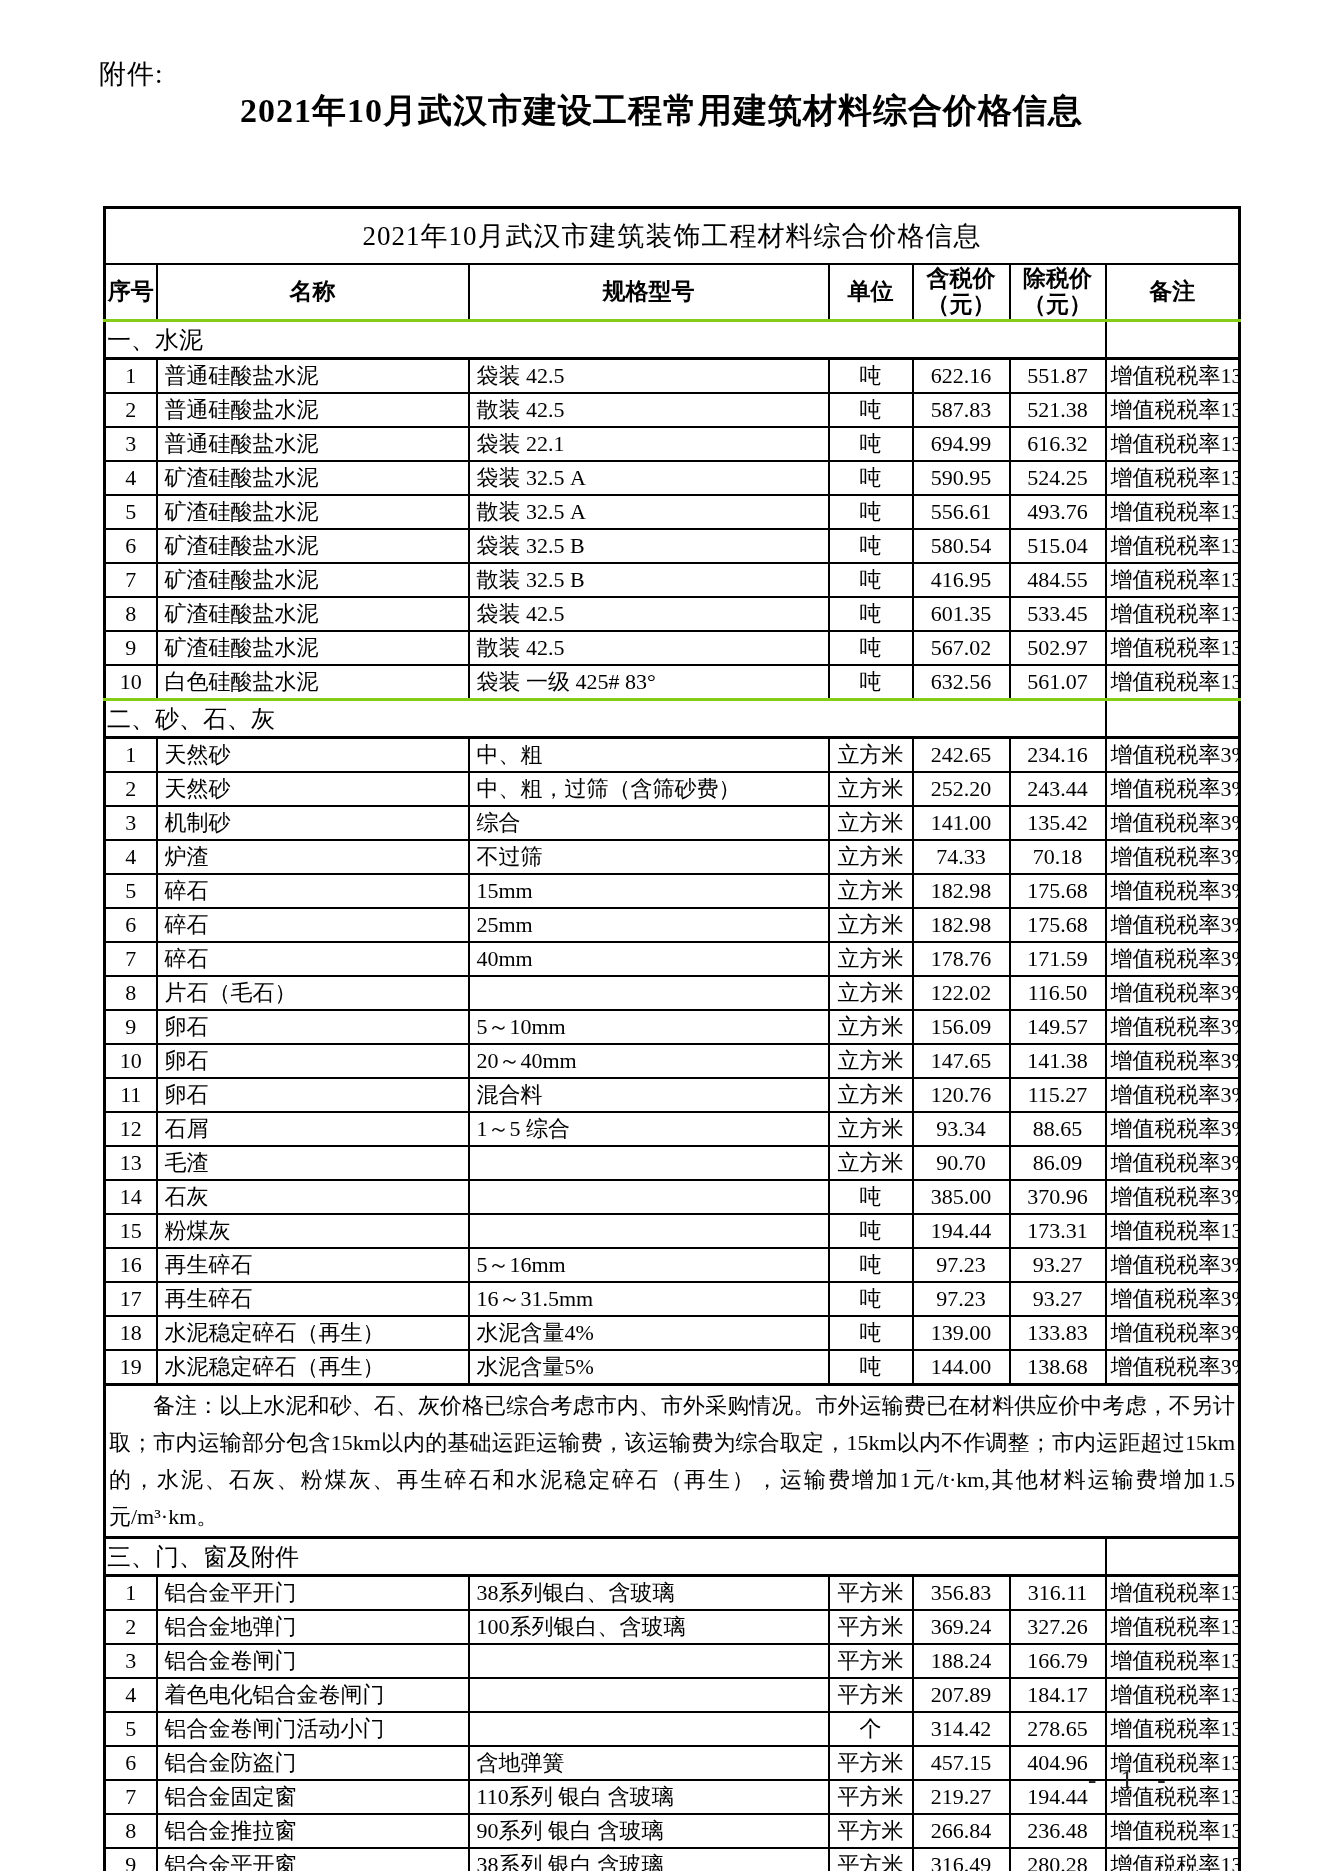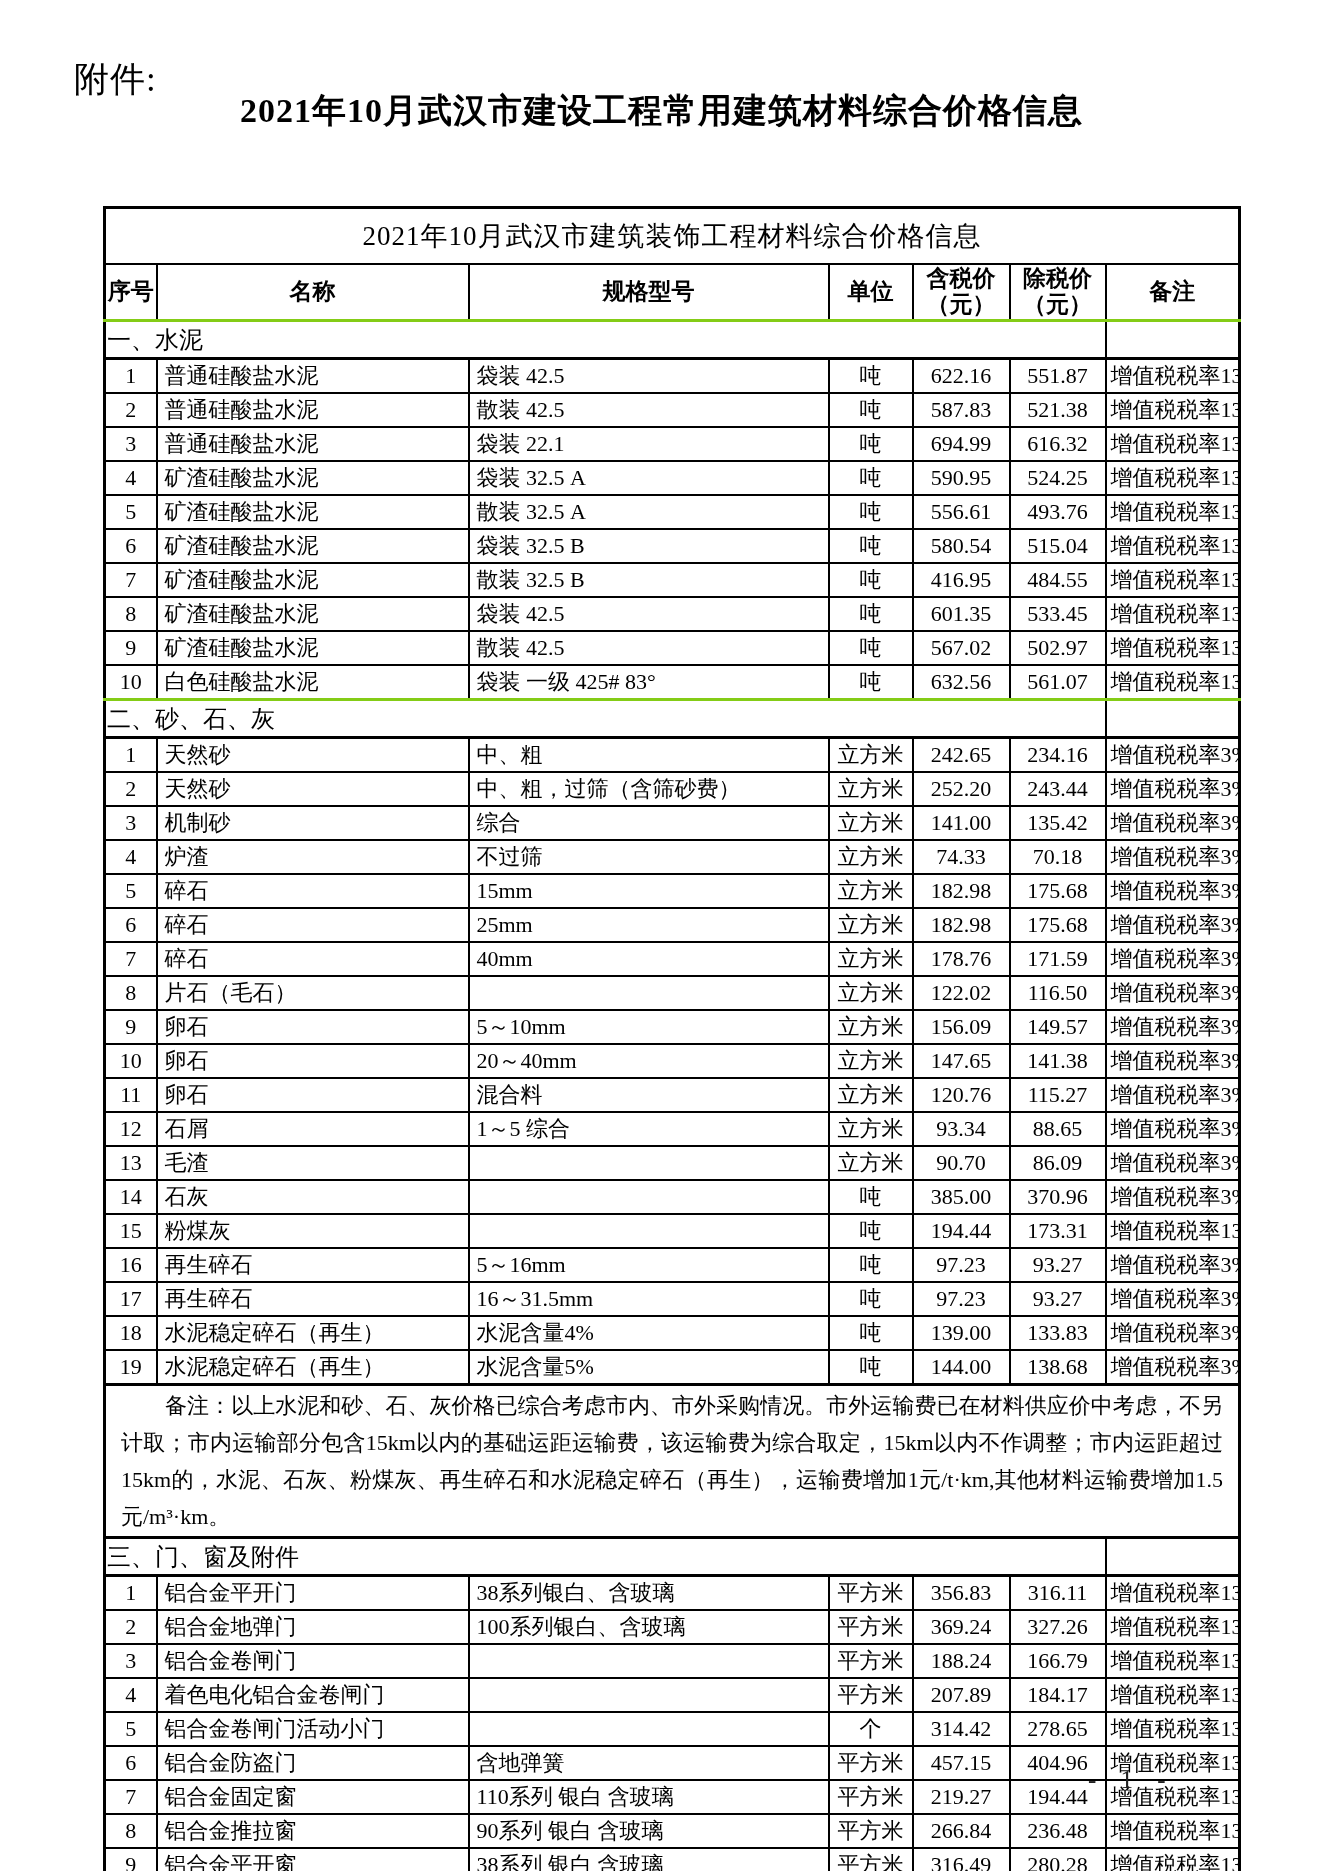--- a/index.html
+++ b/index.html
@@ -6,22 +6,22 @@
   .page{
     position:relative;
     width:1323px;height:1871px;
     margin:0 auto;
     background:#ffffff;
     font-family:"Liberation Serif","DejaVu Serif",serif;
     color:#000;
     overflow:hidden;
   }
   .attachment{
-    position:absolute;left:74px;top:56px;
-    font-size:35px;letter-spacing:1px;
+    position:absolute;left:99px;top:56px;
+    font-size:27px;letter-spacing:1px;
   }
   .main-title{
     position:absolute;top:88px;left:0;width:100%;
     text-align:center;font-size:34px;font-weight:bold;letter-spacing:1px;
   }
   table.price-table{
     position:absolute;left:103px;top:206px;
     width:1135px;
     border-collapse:collapse;table-layout:fixed;
     border:3px solid #000;
@@ -50,21 +50,21 @@
   td.c3,td.c4,td.c5{text-align:center;}
   td.c6{text-align:left;font-size:16px;padding-left:4px;letter-spacing:0;}
   tr.note-row td{
     height:142px;
     border-top:3px solid #000;border-bottom:3px solid #000;
     white-space:normal;vertical-align:middle;
   }
   .note-text{
     font-size:22px;line-height:37px;
     text-align:justify;text-indent:2em;
-    padding:0 14px;
+    padding:0 2px;
     border-radius:16px;
   }
   .page-num{
     position:absolute;top:1766px;left:1088px;
     font-size:25px;letter-spacing:9px;color:#222;
   }
 </style>
 </head>
 <body>
 

